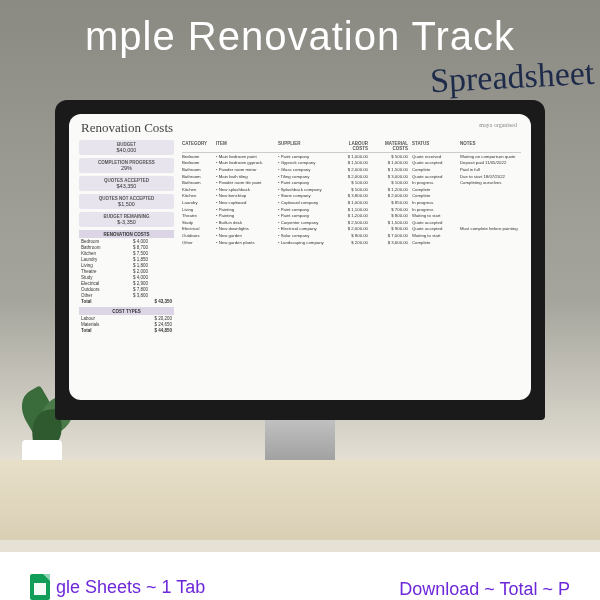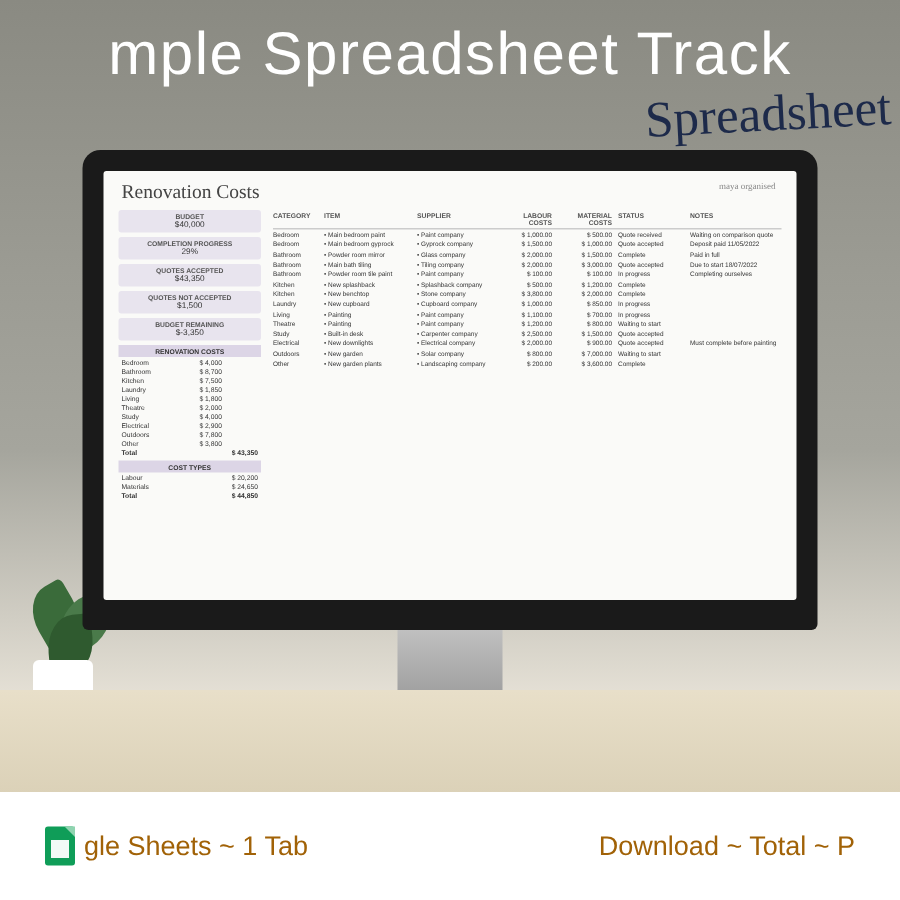--- a/index.html
+++ b/index.html
@@ -10,21 +10,21 @@
   .desk { position: absolute; bottom: 60px; left: 0; right: 0; height: 80px; background: linear-gradient(180deg, #e8dfc9 0%, #d9cfb5 100%); }
   .plant { position: absolute; bottom: 120px; left: 12px; width: 60px; height: 90px; }
   .pot { position: absolute; bottom: 0; left: 10px; width: 40px; height: 40px; background: #fff; border-radius: 4px; }
   .leaves { position: absolute; bottom: 30px; left: 0; width: 60px; height: 60px; }
   .leaf { position: absolute; width: 30px; height: 40px; background: #3a6b3a; border-radius: 60% 10% 60% 10%; }
   .l1 { top: 0; left: 10px; transform: rotate(-30deg); }
   .l2 { top: 5px; left: 30px; transform: rotate(20deg); background: #4a7a4a; }
   .l3 { top: 20px; left: 20px; transform: rotate(-5deg); background: #2f5a2f; }
   .monitor { position: absolute; top: 100px; left: 50%; transform: translateX(-50%); width: 490px; }
   .screen-bezel { width: 490px; height: 320px; background: #1a1a1a; border-radius: 12px 12px 4px 4px; padding: 14px 14px 20px; position: relative; }
-  .screen { width: 100%; height: 100%; background: #fafaf8; border-radius: 2px; overflow: hidden; position: relative; font-size: 5px; color: #333; }
+  .screen { width: 100%; height: 100%; background: #fafaf8; border-radius: 12px; overflow: hidden; position: relative; font-size: 5px; color: #333; }
   .stand-neck { width: 70px; height: 50px; background: linear-gradient(180deg, #c0c0c0, #9a9a9a); margin: 0 auto; }
   .stand-base { width: 180px; height: 10px; background: linear-gradient(180deg, #b0b0b0, #808080); margin: 0 auto; border-radius: 3px; }
   .sheet-title { font-family: 'Brush Script MT', cursive; font-size: 13px; color: #444; padding: 6px 0 4px 12px; }
   .logo { position: absolute; top: 8px; right: 14px; font-family: cursive; font-size: 6px; color: #888; }
   .content { display: flex; padding: 0 10px; gap: 8px; }
   .left-col { width: 95px; flex-shrink: 0; }
   .right-col { flex: 1; }
   .stat-box { background: #e8e4ee; text-align: center; padding: 2px 0; margin-bottom: 3px; border-radius: 2px; }
   .stat-label { font-size: 4.5px; color: #555; font-weight: 600; }
   .stat-val { font-size: 5.5px; color: #333; }
@@ -36,31 +36,31 @@
   .total-row { font-weight: 700; }
   .header-row { display: flex; font-size: 4.5px; font-weight: 700; color: #555; padding: 1px 0; border-bottom: 0.5px solid #ccc; }
   .data-row { display: flex; font-size: 4.3px; padding: 0.8px 0; }
   .c-cat { width: 34px; }
   .c-item { width: 62px; }
   .c-sup { width: 58px; }
   .c-lab { width: 36px; text-align: right; padding-right: 4px; }
   .c-mat { width: 40px; text-align: right; padding-right: 4px; }
   .c-stat { width: 48px; }
   .c-note { flex: 1; }
-  .footer { position: absolute; bottom: 0; left: 0; right: 0; height: 72px; background: #fff; display: flex; align-items: center; justify-content: space-between; padding: 0 30px; font-size: 18px; color: #a16207; font-weight: 300; }
+  .footer { position: absolute; bottom: 0; left: 0; right: 0; height: 48px; background: #fff; display: flex; align-items: flex-end; justify-content: space-between; padding: 0 30px; font-size: 18px; color: #6d28d9; font-weight: 300; }
   .gs-icon { display: inline-block; width: 20px; height: 26px; background: #0f9d58; border-radius: 2px; position: relative; vertical-align: middle; margin-right: 6px; }
   .gs-icon::after { content: ''; position: absolute; top: 9px; left: 4px; right: 4px; bottom: 5px; background: #fff; opacity: 0.95; }
   .gs-icon::before { content: ''; position: absolute; top: 0; right: 0; border-style: solid; border-width: 0 7px 7px 0; border-color: transparent #8fd4b0 transparent transparent; }
   .footer-left { display: flex; align-items: center; }
 </style>
 </head>
 <body>
 
 <div class="bg">
-  <div class="title">mple Spreadsheet Track</div>
+  <div class="title">mple Renovation Track</div>
   <div class="script">Spreadsheet</div>
 
   <div class="plant">
     <div class="leaves">
         <div class="leaf l1"></div>
         <div class="leaf l2"></div>
         <div class="leaf l3"></div>
       </div>
     <div class="pot"></div>
   </div>

